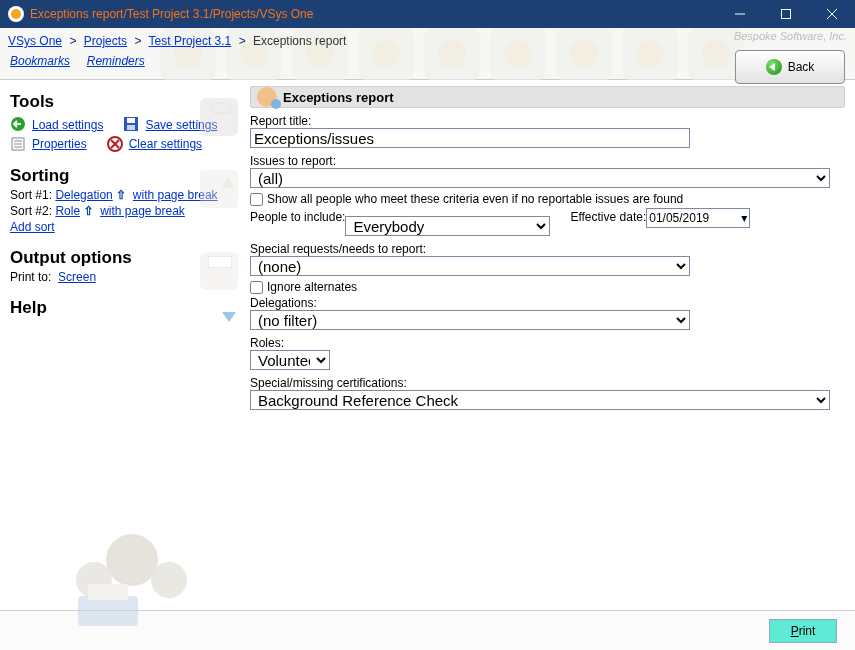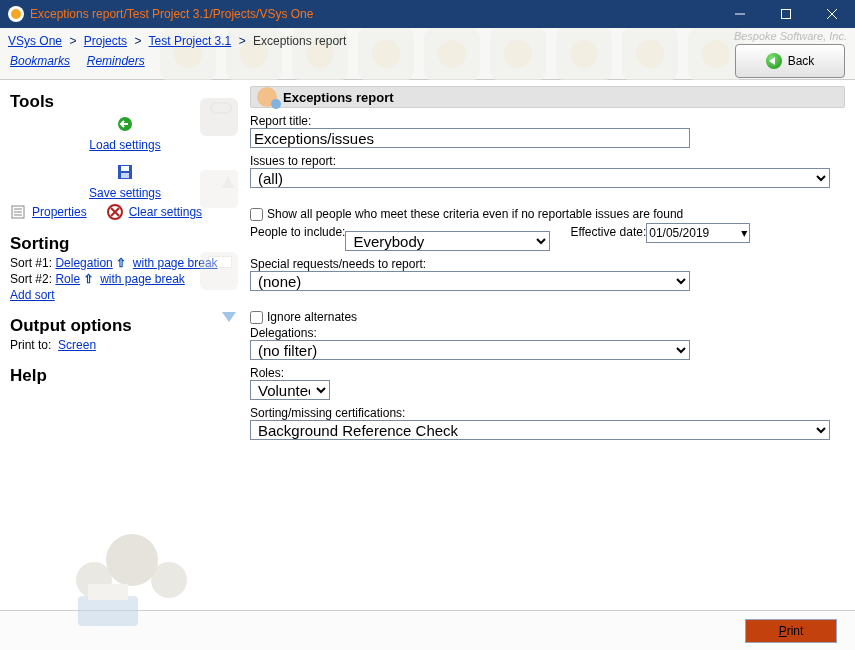--- a/index.html
+++ b/index.html
@@ -21,32 +21,32 @@
   .watermark-strip { position:absolute; left:0; top:0; right:0; height:52px; overflow:hidden; pointer-events:none; }
   .watermark-strip .wm { position:absolute; width:56px; height:56px; border-radius:12px; background:#f0efec; opacity:0.6; top:-2px; }
   .watermark-strip .wm::before { content:""; position:absolute; left:14px; top:14px; width:28px; height:28px; border-radius:50%; background:#efe9d7; }
   .brand { position:absolute; right:8px; top:2px; color:#bcbcbc; font-size:11px; font-style:italic; }
   .breadcrumb { position:absolute; left:8px; top:6px; right:130px; }
   .breadcrumb span.sep { color:#0a2a6b; margin:0 4px; }
   .breadcrumb .current { color:#333; }
   .bklinks { position:absolute; left:10px; top:26px; }
   .bklinks .spacer { display:inline-block; width:10px; }
   a.ital { color:#0033cc; text-decoration: underline; font-style: italic; }
-  .backbtn { position:absolute; right:10px; top:16px; width:110px; height:34px; background: linear-gradient(#ffffff,#e2e2e2); border:1px solid #8e8e8e; border-radius:4px; display:flex; align-items:center; justify-content:center; gap:6px; cursor:pointer; }
+  .backbtn { position:absolute; right:10px; top:22px; width:110px; height:34px; background: linear-gradient(#ffffff,#e2e2e2); border:1px solid #8e8e8e; border-radius:4px; display:flex; align-items:center; justify-content:center; gap:6px; cursor:pointer; }
   .backbtn .circ { width:16px; height:16px; border-radius:50%; background:radial-gradient(circle at 35% 30%, #7ae26e, #1a8f1a); position:relative; }
   .backbtn .circ::after { content:""; position:absolute; left:3px; top:4px; width:0; height:0; border-top:4px solid transparent; border-bottom:4px solid transparent; border-right:6px solid #fff; }
 
   
   .body { display:flex; height:calc(650px - 28px - 52px - 40px); }
   .left { width:246px; padding:6px 6px 6px 10px; position:relative; }
   .right { flex:1; padding:0 10px 0 4px; position:relative; }
 
   
   .sec-h { font-weight:bold; font-size:17px; margin:6px 0 2px; }
-  .toolrow { display:flex; align-items:center; gap:6px; margin:4px 0;flex-direction:column; }
+  .toolrow { display:flex; align-items:flex-end; gap:6px; margin:4px 0; }
   .toolrow2 { display:flex; align-items:center; gap:6px; margin:4px 0; }
   .icon16 { width:16px; height:16px; display:inline-flex; align-items:center; justify-content:center; }
   .icon-load { color:#1a8f1a; }
   .icon-cancel { color:#b2201f; }
   .sortline { margin:2px 0; }
   .up-arrow { color:#0044aa; font-weight:bold; }
   .bigicon { position:absolute; left:200px; width:38px; height:38px; opacity:0.35; }
   .bigicon.clip { top:18px; background:#d7d4ce; border-radius:6px; }
   .bigicon.clip::after { content:""; position:absolute; left:10px; top:4px; width:18px; height:8px; border:2px solid #c4c1ba; border-radius:6px; }
   .bigicon.sort { top:90px; background:#e7e4dd; border-radius:4px; }
@@ -61,36 +61,36 @@
   .form-title-bar { background:#e3e3e3; border:1px solid #cfcfcf; border-radius:2px; height:22px; display:flex; align-items:center; padding:0 6px; margin-top:6px; }
   .form-title-bar .ico { width:20px; height:20px; margin-right:6px; background:#f4c089; border-radius:50%; position:relative; }
   .form-title-bar .ico::after { content:""; position:absolute; right:-4px; bottom:-2px; width:10px; height:10px; background:#7fb4e0; border-radius:50%; }
   .form-title-bar .t { font-weight:bold; font-size:13px; }
 
   .lbl { margin-top:6px; }
   input.txt, select.sel {
     font-family: inherit; font-size:15px;
     border:1px solid #7a8aa0; height:20px; padding:0 3px; background:#fff;
   }
-  .chk { margin-top:19px; display:flex; align-items:center; gap:4px; }
+  .chk { margin-top:4px; display:flex; align-items:center; gap:4px; }
   .chk input { width:13px; height:13px; margin:0; }
   .row { display:flex; gap:20px; margin:0; }
   .col { display:flex; flex-direction:row;justify-content:flex-end; }
   .sel { appearance: auto; }
   .full { width:580px; max-width:580px; }
   .w-report-title { width:440px; }
   .w-people { width:205px;margin-top:8px; }
   .w-special { width:440px; }
   .w-deleg { width:440px; }
   .w-roles { width:80px; }
   .w-cert { width:580px; }
 
   
   .footer { height:40px; border-top:1px solid #cfcfcf; display:flex; align-items:center; justify-content:flex-end; padding:0 18px; background:#fbfbfb; }
-  .printbtn { width:92px; height:24px; background:#c2410c; border:1px solid #93a5c3; display:flex; align-items:center; justify-content:center; cursor:pointer; }
+  .printbtn { width:68px; height:24px; background:#5eead4; border:1px solid #93a5c3; display:flex; align-items:center; justify-content:center; cursor:pointer; }
   .printbtn span { }
   .printbtn .ul { text-decoration: underline; }
 </style>
 </head>
 <body>
 
 <div class="titlebar">
   <div class="app-icon"></div>
   <div class="title">Exceptions report/Test Project 3.1/Projects/VSys One</div>
   <div class="btns">
@@ -280,21 +280,21 @@
     <div class="lbl" style="margin-top:2px">Delegations:</div>
     <select class="sel w-deleg">
       <option>(no filter)</option>
     </select>
 
     <div class="lbl">Roles:</div>
     <select class="sel w-roles">
       <option>Volunteer</option>
     </select>
 
-    <div class="lbl">Sorting/missing certifications:</div>
+    <div class="lbl">Special/missing certifications:</div>
     <select class="sel w-cert">
       <option>Background Reference Check</option>
     </select>
 
   </div>
 </div>
 
 <div class="footer">
   <div class="printbtn">
     <span><span class="ul">P</span><span>rint</span></span>

